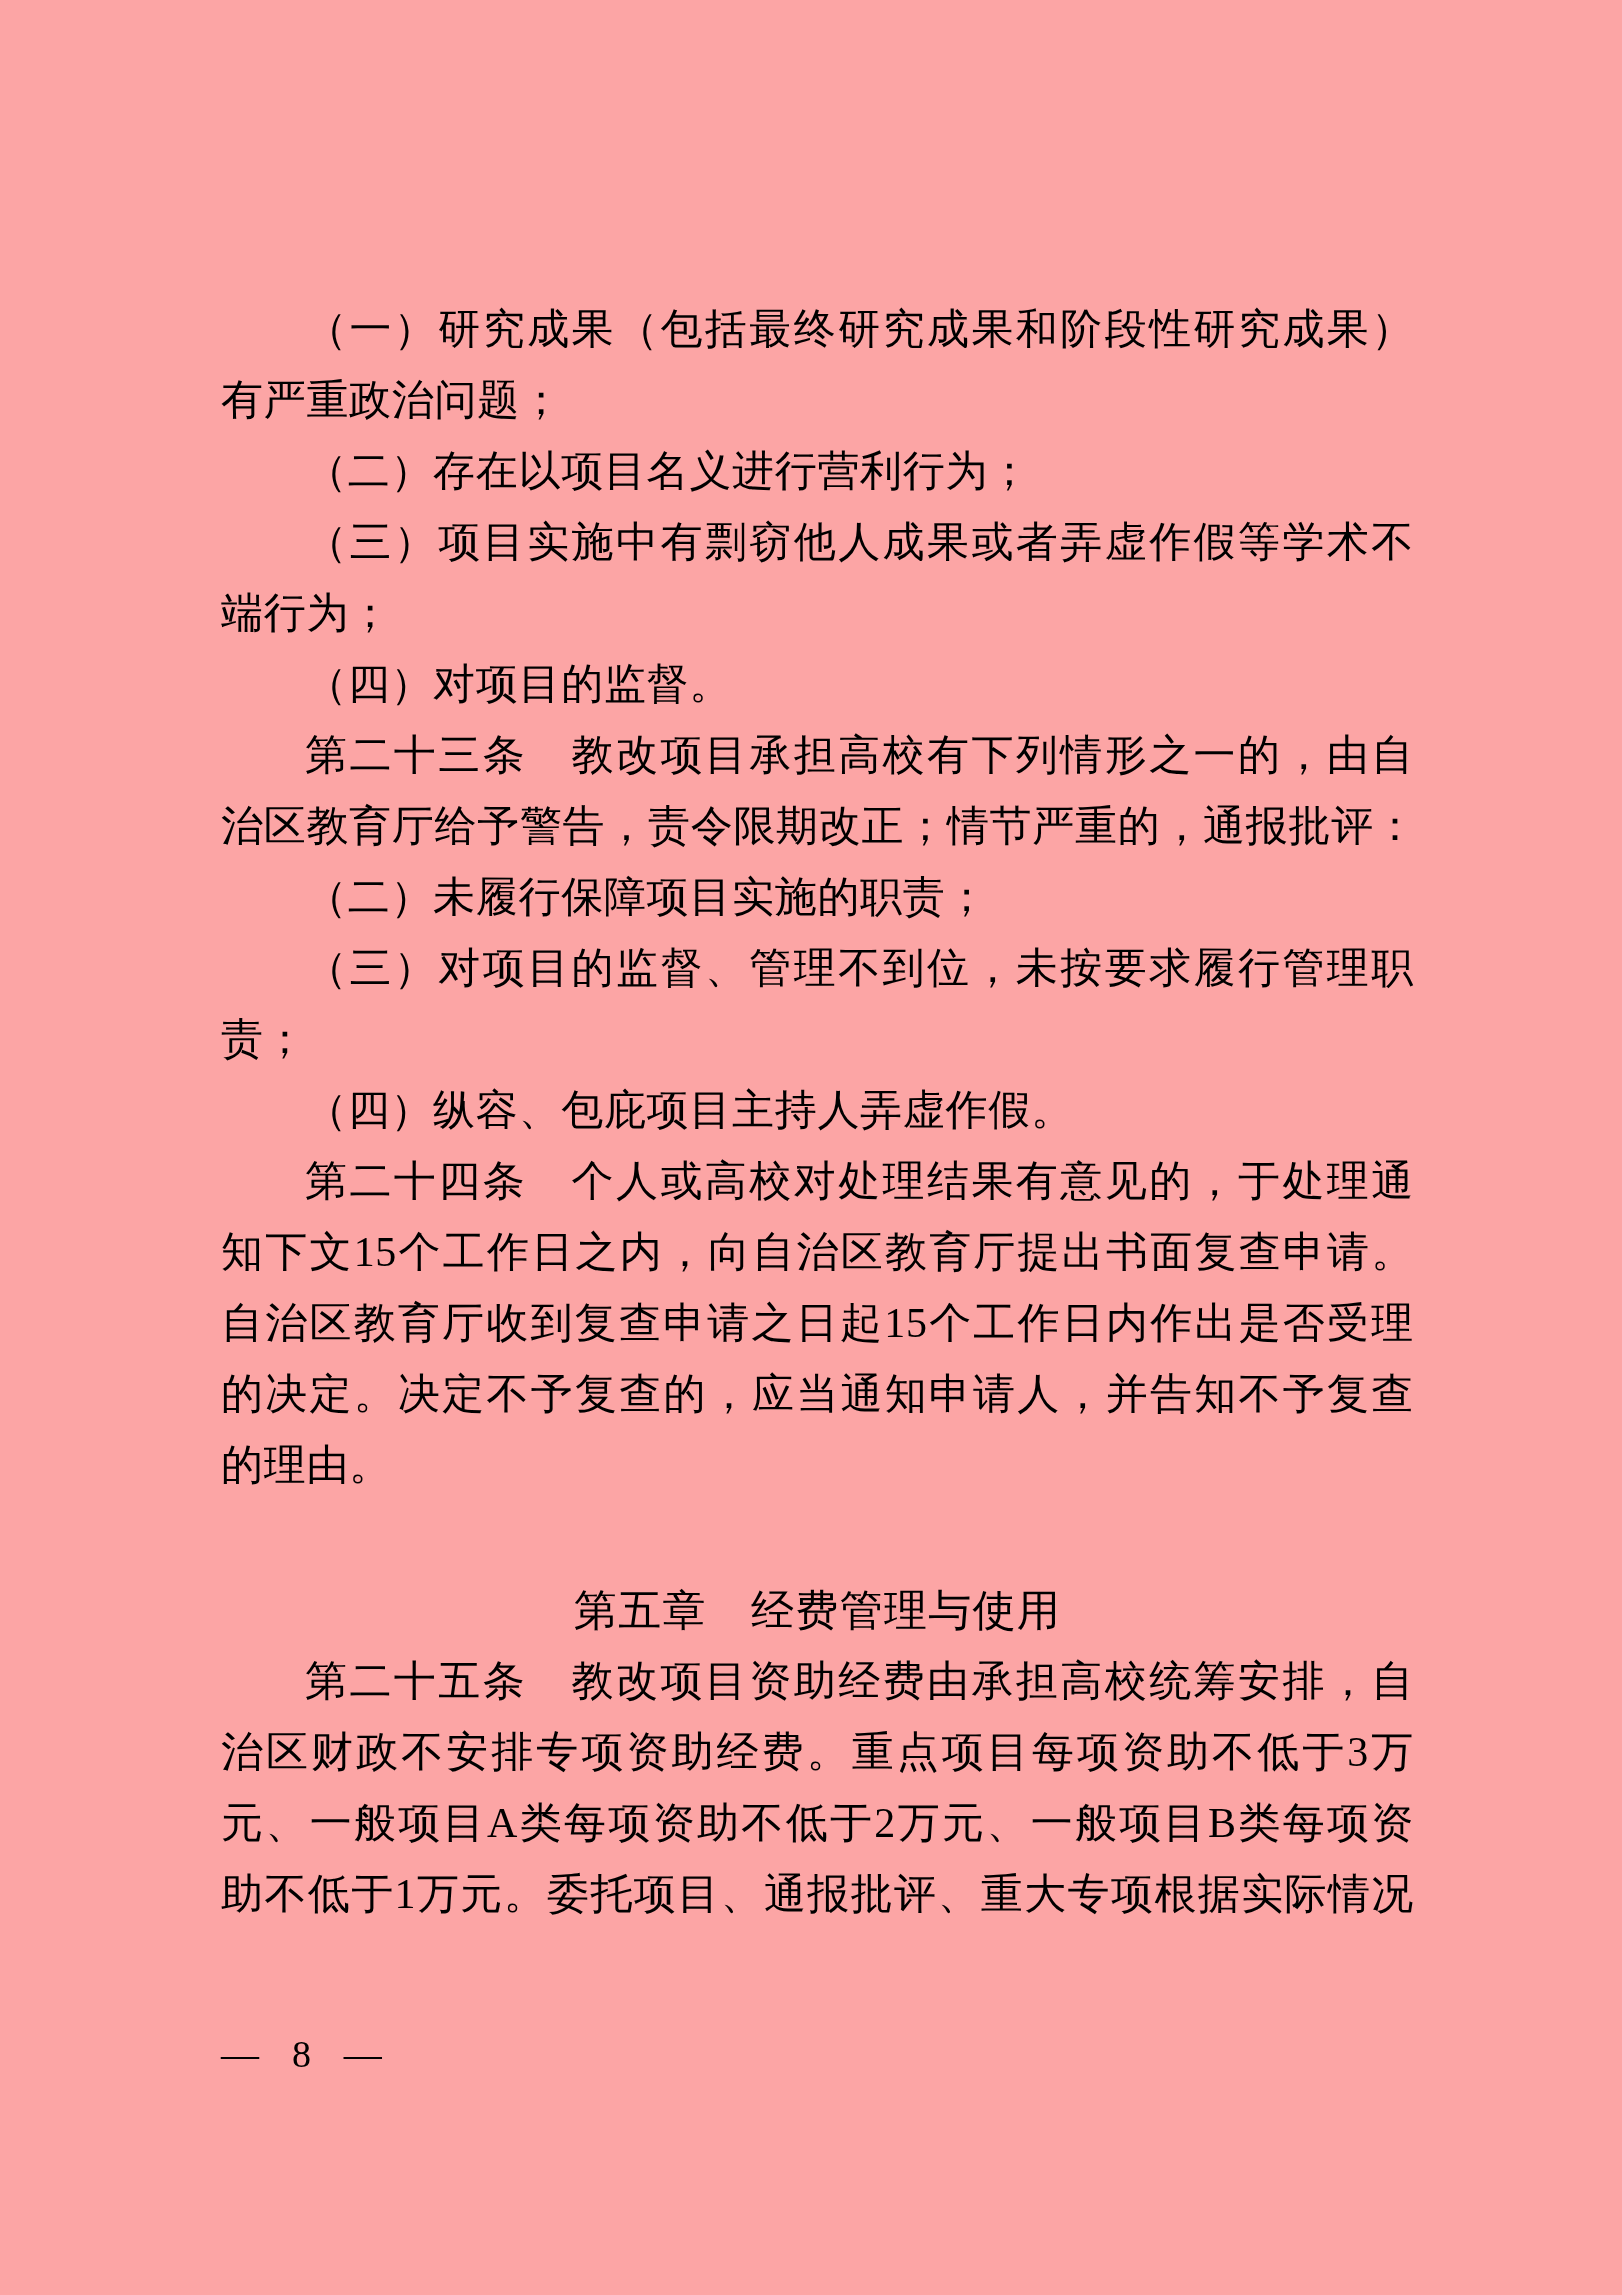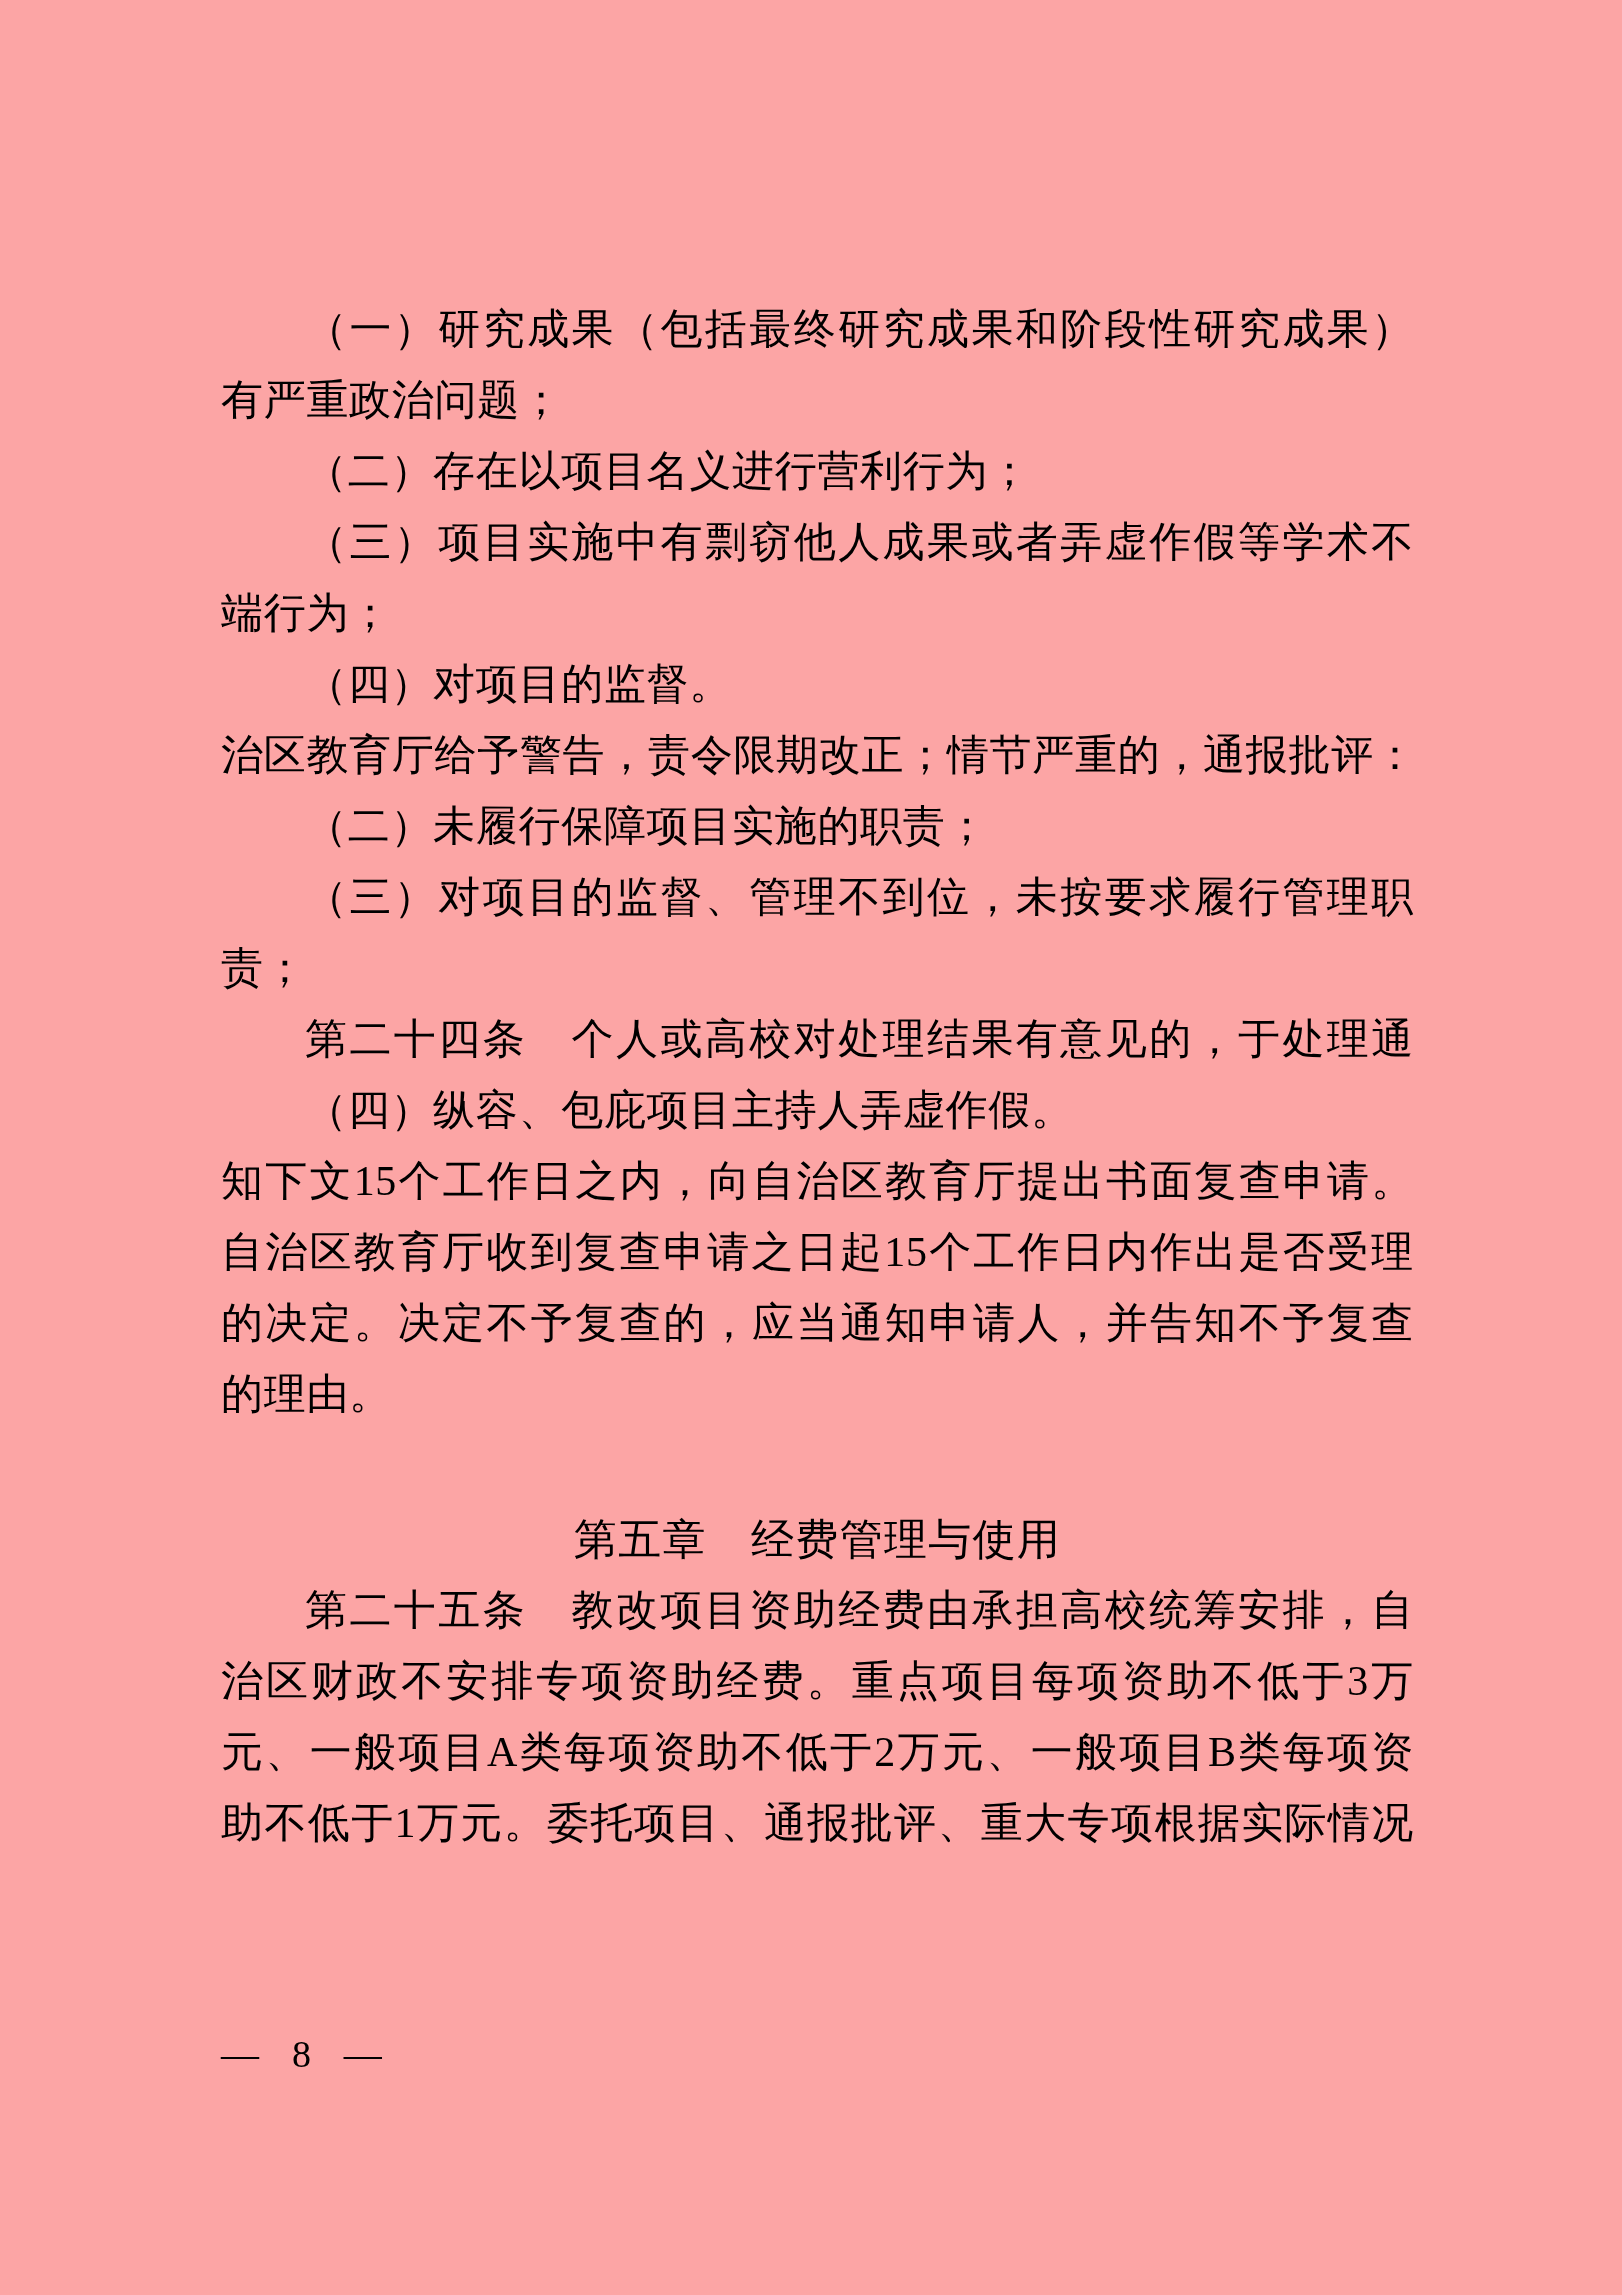--- a/index.html
+++ b/index.html
@@ -57,26 +57,27 @@
 <body>
 
 <div class="page">
   <div class="content">
     <div class="line indent full">（一）研究成果（包括最终研究成果和阶段性研究成果）</div>
     <div class="line">有严重政治问题；</div>
     <div class="line indent">（二）存在以项目名义进行营利行为；</div>
     <div class="line indent full">（三）项目实施中有剽窃他人成果或者弄虚作假等学术不</div>
     <div class="line">端行为；</div>
     <div class="line indent">（四）对项目的监督。</div>
+    <div class="line indent full">第二十三条　教改项目承担高校有下列情形之一的，由自</div>
     <div class="line full">治区教育厅给予警告，责令限期改正；情节严重的，通报批评：</div>
     <div class="line indent">（二）未履行保障项目实施的职责；</div>
     <div class="line indent full">（三）对项目的监督、管理不到位，未按要求履行管理职</div>
     <div class="line">责；</div>
+    <div class="line indent">（四）纵容、包庇项目主持人弄虚作假。</div>
     <div class="line indent full">第二十四条　个人或高校对处理结果有意见的，于处理通</div>
-    <div class="line indent">（四）纵容、包庇项目主持人弄虚作假。</div>
     <div class="line full">知下文15个工作日之内，向自治区教育厅提出书面复查申请。</div>
     <div class="line full">自治区教育厅收到复查申请之日起15个工作日内作出是否受理</div>
     <div class="line full">的决定。决定不予复查的，应当通知申请人，并告知不予复查</div>
     <div class="line">的理由。</div>
 
     <h2 class="chapter-heading">第五章　经费管理与使用</h2>
 
     <div class="line indent full">第二十五条　教改项目资助经费由承担高校统筹安排，自</div>
     <div class="line full">治区财政不安排专项资助经费。重点项目每项资助不低于3万</div>
     <div class="line full">元、一般项目A类每项资助不低于2万元、一般项目B类每项资</div>

